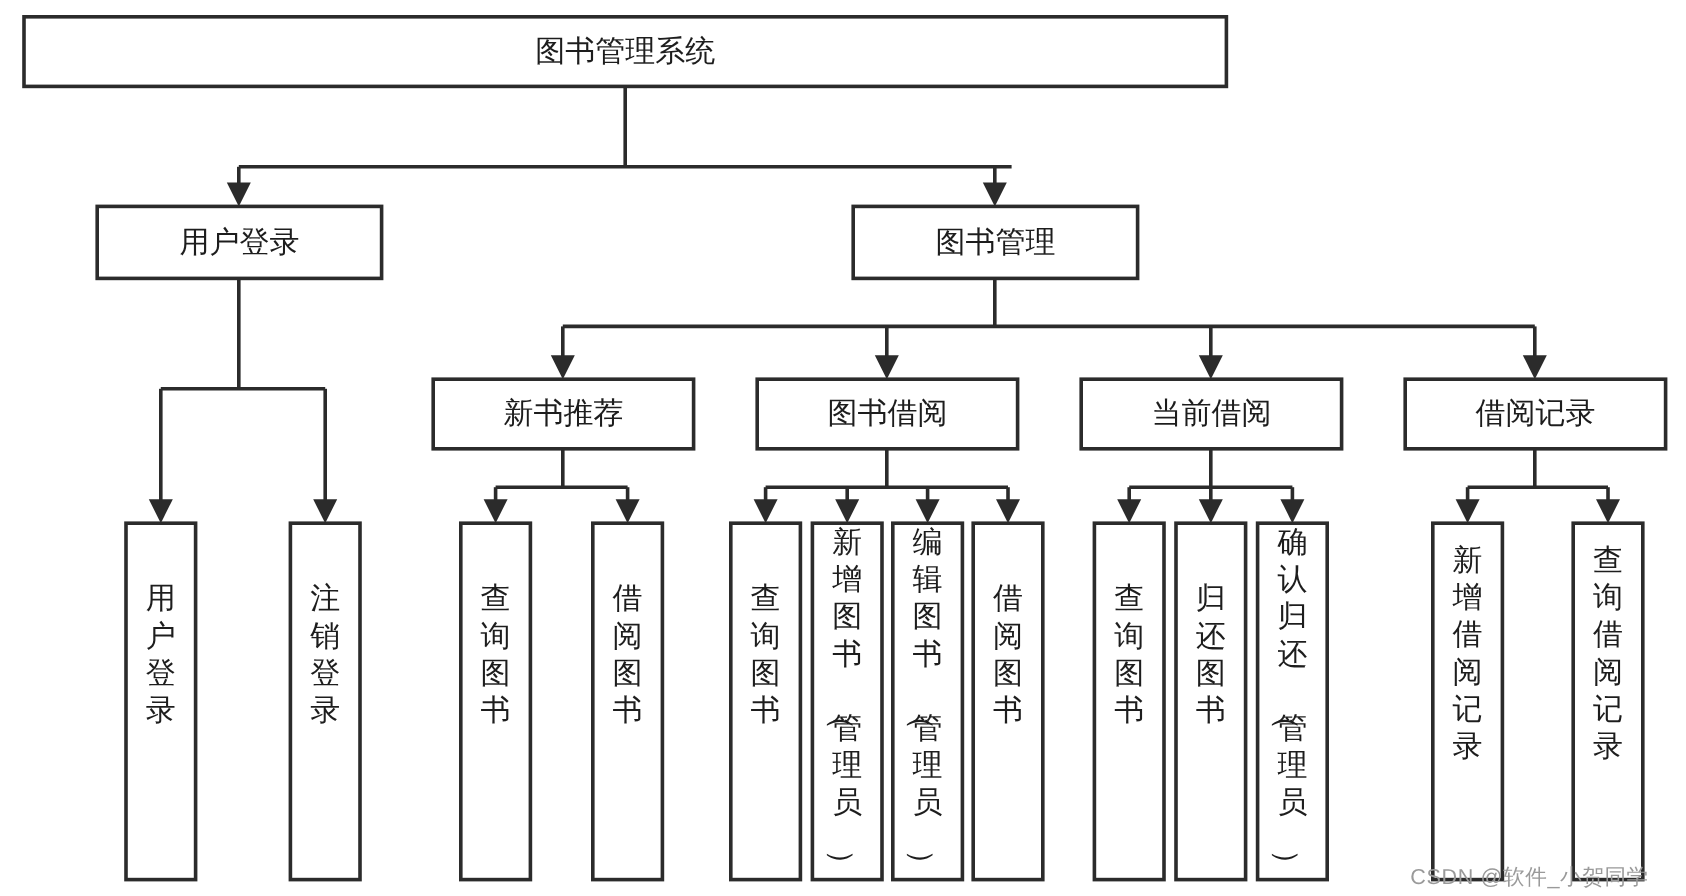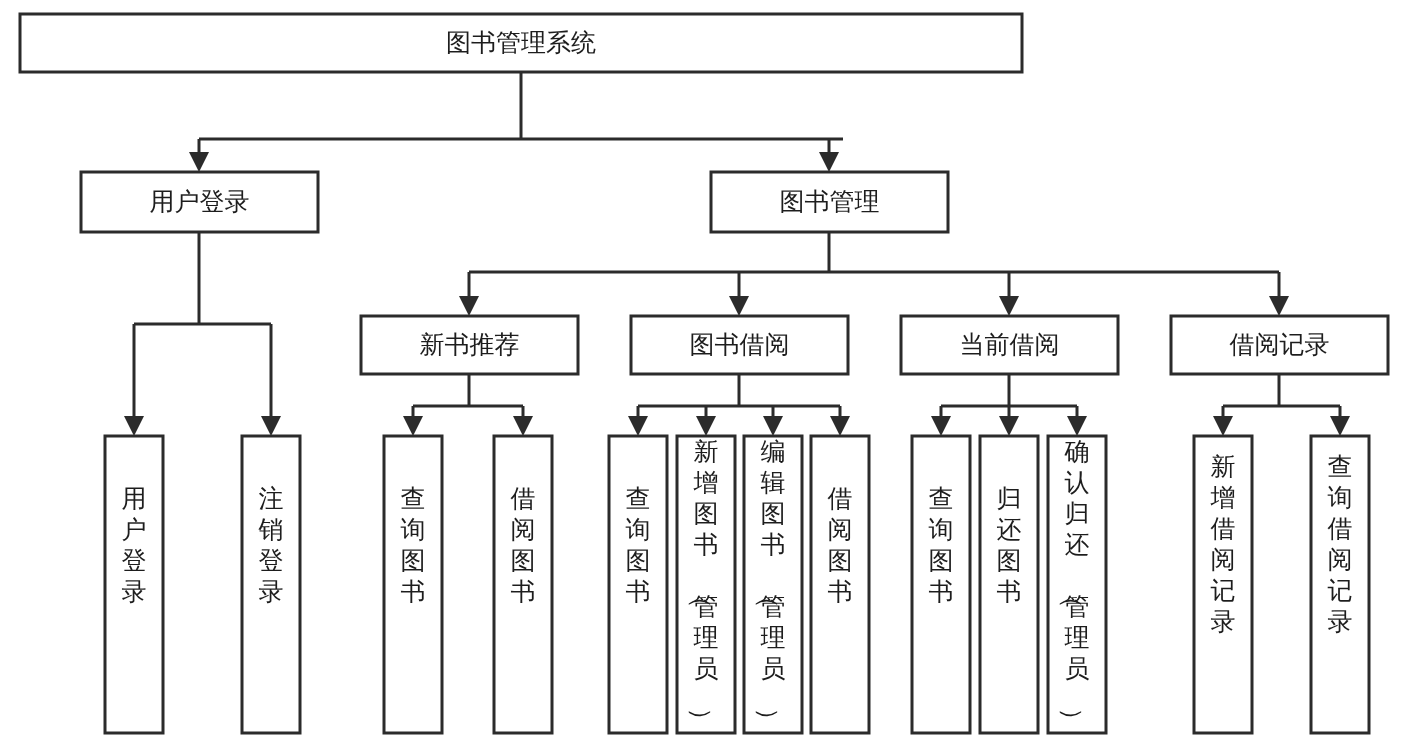--- a/index.html
+++ b/index.html
@@ -248,13 +248,14 @@
       <text class="node-label vertical-char" x="1223" y="0"><tspan x="1223" y="468">新</tspan><tspan x="1223" y="499">增</tspan><tspan x="1223" y="530">借</tspan><tspan x="1223" y="561">阅</tspan><tspan x="1223" y="592">记</tspan><tspan x="1223" y="623">录</tspan></text>
     </g>
 
     <g>
       <rect class="node-rect" x="1311" y="436" width="58" height="297"></rect>
       <text class="node-label vertical-char" x="1340" y="0"><tspan x="1340" y="468">查</tspan><tspan x="1340" y="499">询</tspan><tspan x="1340" y="530">借</tspan><tspan x="1340" y="561">阅</tspan><tspan x="1340" y="592">记</tspan><tspan x="1340" y="623">录</tspan></text>
     </g>
 
   </svg>
 
+  <div class="watermark">CSDN @软件_小贺同学</div>
 </div>
 
 </body></html>

